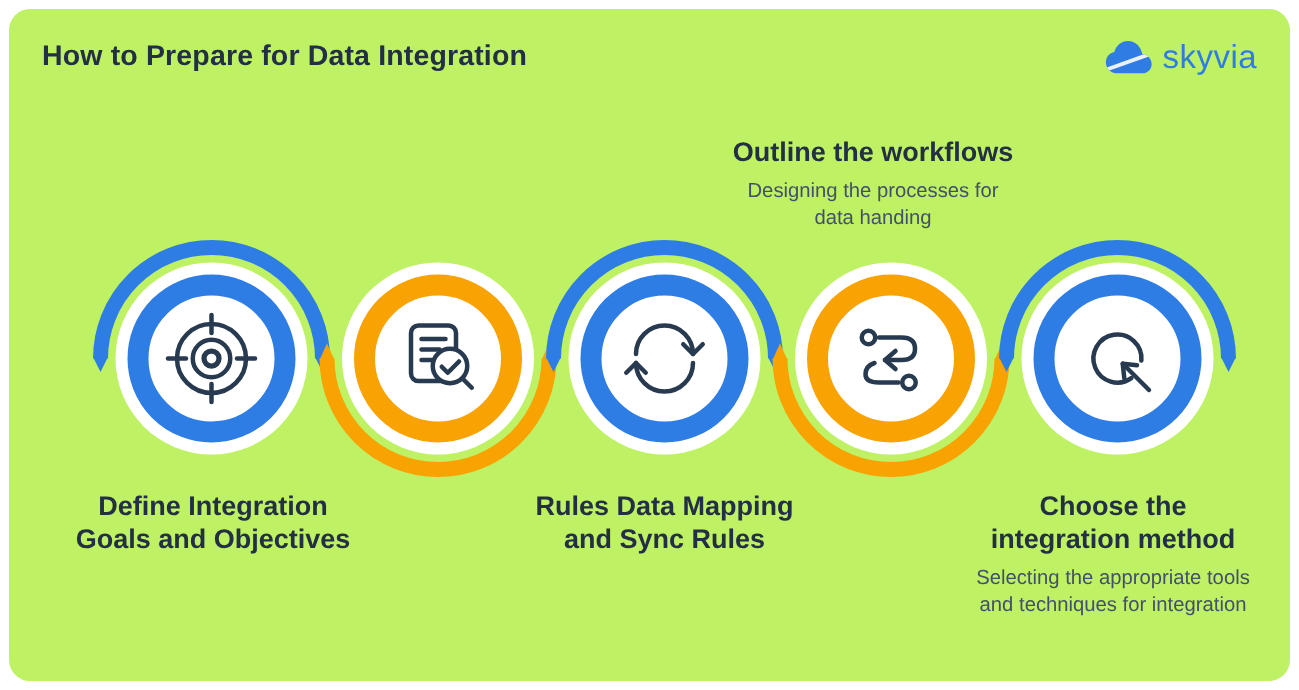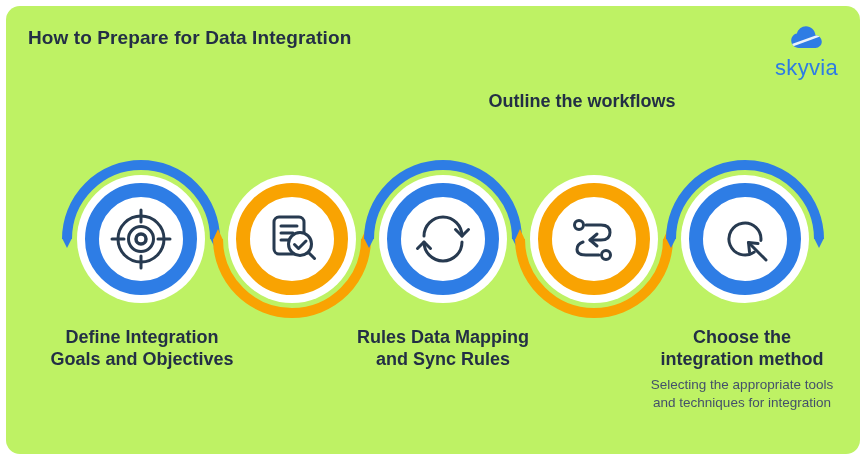--- a/index.html
+++ b/index.html
@@ -9,21 +9,21 @@
   }
   #card{
     position:absolute;left:6px;top:6px;width:854px;height:448px;
     background:#bef264;border-radius:14px;
   }
   .page-title{
     position:absolute;left:22px;top:21px;
     font-size:19px;font-weight:bold;color:#232F45;letter-spacing:.1px;
   }
   .logo{
-    position:absolute;right:22px;top:19px;display:flex;align-items:center;gap:6px;flex-direction:column;
+    position:absolute;right:22px;top:19px;display:flex;align-items:center;gap:6px;
   }
   .logo-text{
     font-size:22px;font-weight:500;color:#2E7CE4;letter-spacing:.3px;
   }
   .medallion{position:absolute;width:160px;height:160px;top:153px;}
   .arc{fill:none;stroke-width:10;}
   .arc.blue{stroke:#2E7DE5;}
   .arc.orange{stroke:#F9A302;}
   .tip.blue{fill:#2E7DE5;}
   .tip.orange{fill:#F9A302;}
@@ -156,20 +156,22 @@
     </div>
 
 
     <div class="label" style="left:317px;top:320px">
       <div class="step-title">Rules Data Mapping
 and Sync Rules</div>
     </div>
 
     <div class="label" style="left:456px;top:84px">
       <div class="step-title">Outline the workflows</div>
+      <div class="step-desc">Designing the processes for
+data handing</div>
     </div>
 
     <div class="label" style="left:616px;top:320px">
       <div class="step-title">Choose the
 integration method</div>
       <div class="step-desc">Selecting the appropriate tools
 and techniques for integration</div>
     </div>
 
   </div>

